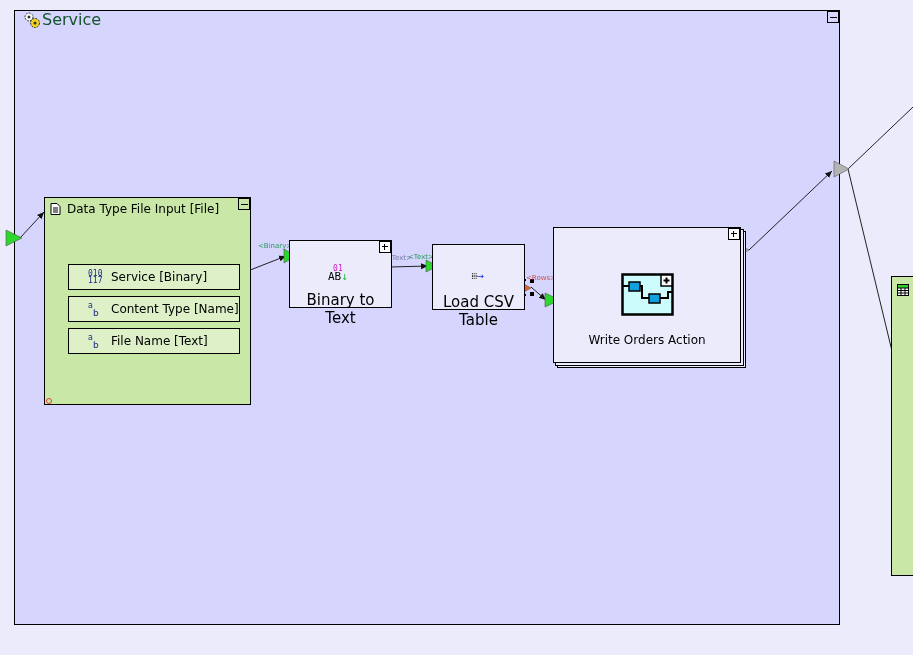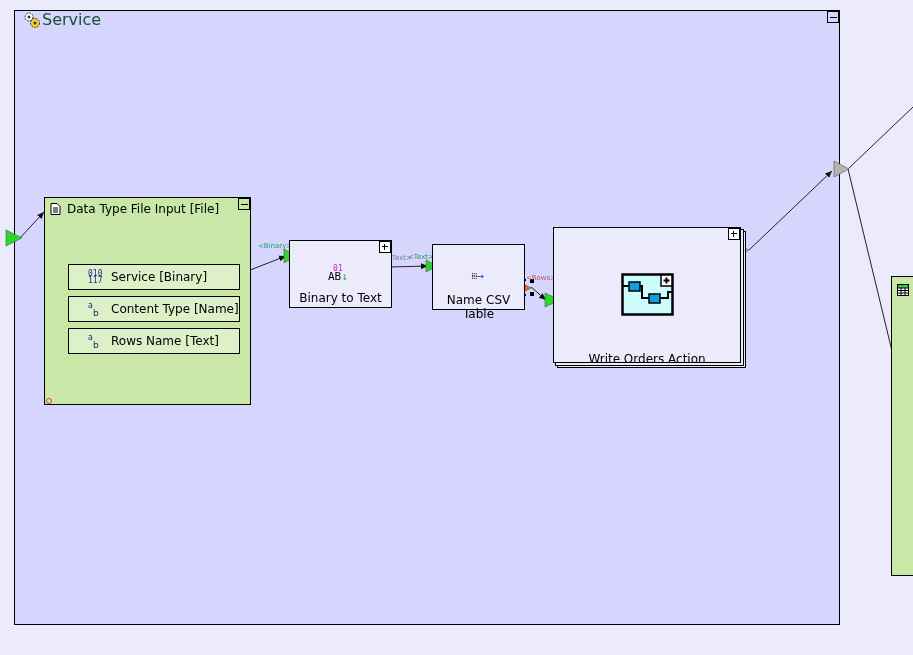--- a/index.html
+++ b/index.html
@@ -46,21 +46,21 @@
   .field .ficon { width: 18px; margin-left: 19px; margin-right: 5px; color:#1a2a8a; font-size: 8px; line-height:7px; font-family:"DejaVu Sans Mono", monospace; text-align:left; }
   .field .ficon.txt { font-size: 11px; font-family: "DejaVu Sans", sans-serif; }
   .dot-err { left: 46px; top: 398px; width: 4px; height: 4px; border-radius:50%; border:1px solid #e04040; }
 
   .node {
     background: #ebebfc; border: 1px solid #000; box-sizing: border-box;
     font-size: 9px; color: #000; text-align: center;
   }
   .b2t { left: 289px; top: 240px; width: 103px; height: 68px; }
   .csv { left: 432px; top: 244px; width: 93px; height: 66px; }
-  .node-label { position:absolute; left:0; right:0; font-size: 12px; }
+  .node-label { position:absolute; left:0; right:0; font-size: 15px; }
   .wo-stack { background:#ebebfc; border:1px solid #000; box-sizing:border-box; }
   .wo { left: 553px; top: 227px; width: 188px; height: 136px; }
   .wo-label { font-size: 12px; }
   .port-label { font-size: 7px; }
   .side-panel {
     left: 891px; top: 276px; width: 30px; height: 300px;
     background: #c9e8a8; border: 1px solid #000; box-sizing: border-box;
   }
 </style>
 </head>
@@ -144,54 +144,54 @@
       <div>117</div>
     </div>
   <span>Service [Binary]</span>
 </div>
 <div class="abs field" style="top:296px;">
   <div class="ficon txt"><sup style="font-size:8px">a</sup><sub style="font-size:9px">b</sub></div>
   <span>Content Type [Name]</span>
 </div>
 <div class="abs field" style="top:328px;">
   <div class="ficon txt"><sup style="font-size:8px">a</sup><sub style="font-size:9px">b</sub></div>
-  <span>Rows Name [Text]</span>
+  <span>File Name [Text]</span>
 </div>
 <div class="abs dot-err"></div>
 
 <div class="abs node b2t">
   <div class="plus-btn" style="position:absolute;right:0;top:0;"></div>
   <div style="position:absolute;left:38px;top:24px;font-family:'DejaVu Sans Mono',monospace;line-height:8px;">
     <div style="color:#d020c0;font-size:8px;">01</div>
     <div style="color:#000;font-size:11px;"><span>AB</span><span style="color:#20c040;">↓</span></div>
   </div>
   <div class="node-label" style="top:50px;">Binary to Text</div>
 </div>
 
 <div class="abs node csv">
   <div style="position:absolute;left:38px;top:27px;font-size:9px;line-height:9px;">
     <span style="color:#333;letter-spacing:-1px;">⁞⁞⁞</span><span style="color:#1030e0;">→</span>
   </div>
-  <div class="node-label" style="top:48px;">Name CSV Table</div>
+  <div class="node-label" style="top:48px;">Load CSV Table</div>
 </div>
 
 <div class="abs wo-stack" style="left:557px;top:231px;width:189px;height:137px;"></div>
 <div class="abs wo-stack" style="left:555px;top:229px;width:189px;height:137px;"></div>
 <div class="abs node wo">
   <div class="plus-btn" style="position:absolute;right:0;top:0;"></div>
   <svg style="position:absolute;left:67px;top:45px;" width="53" height="43" viewBox="0 0 53 43">
     <rect x="1.5" y="1.5" width="50" height="40" fill="#ccfcfc" stroke="#000" stroke-width="2.5"></rect>
     <rect x="40" y="2" width="11" height="11" fill="#fff" stroke="#000" stroke-width="1.5"></rect>
     <line x1="42.5" y1="7.5" x2="48.5" y2="7.5" stroke="#000" stroke-width="2"></line>
     <line x1="45.5" y1="4.5" x2="45.5" y2="10.5" stroke="#000" stroke-width="2"></line>
     <path d="M2,13 H8 M19,13 H21 V25 H28 M38,25 H47 V19 H51" fill="none" stroke="#000" stroke-width="2"></path>
     <rect x="8" y="9" width="11" height="9" fill="#10a0e0" stroke="#000" stroke-width="1.5"></rect>
     <rect x="28" y="21" width="11" height="9" fill="#10a0e0" stroke="#000" stroke-width="1.5"></rect>
   </svg>
-  <div class="node-label wo-label" style="top:124px;">Write Orders Action</div>
+  <div class="node-label wo-label" style="top:105px;">Write Orders Action</div>
 </div>
 
 <div class="abs side-panel">
   <svg style="position:absolute;left:5px;top:7px;" width="12" height="12" viewBox="0 0 12 12">
     <rect x="0.5" y="0.5" width="11" height="11" fill="#fff" stroke="#000"></rect>
     <rect x="1" y="1" width="10" height="3" fill="#30d030"></rect>
     <line x1="0.5" y1="4" x2="11.5" y2="4" stroke="#000"></line>
     <line x1="0.5" y1="6.5" x2="11.5" y2="6.5" stroke="#000"></line>
     <line x1="0.5" y1="9" x2="11.5" y2="9" stroke="#000"></line>
     <line x1="4" y1="4" x2="4" y2="11.5" stroke="#000"></line>

